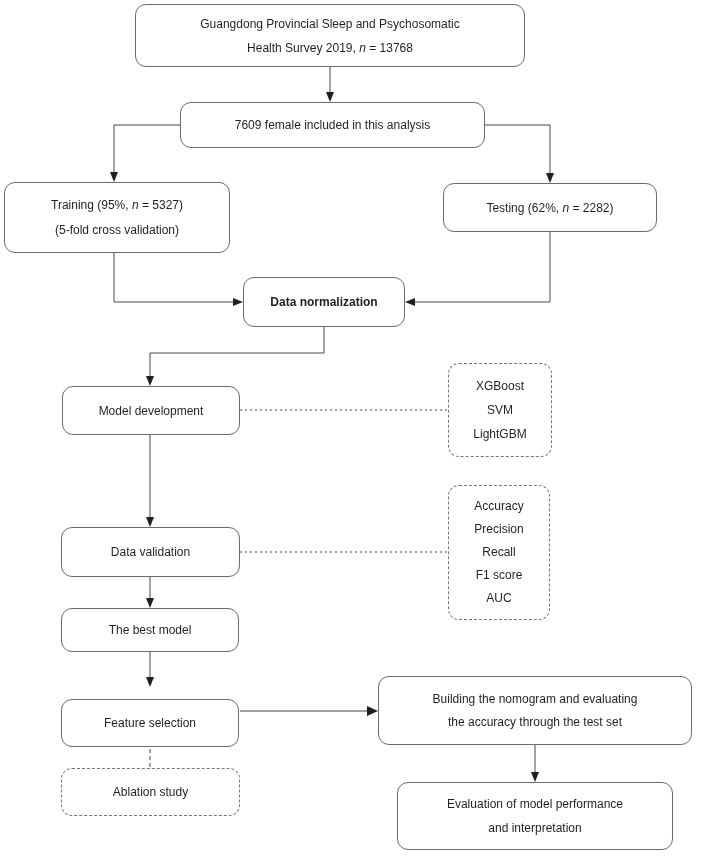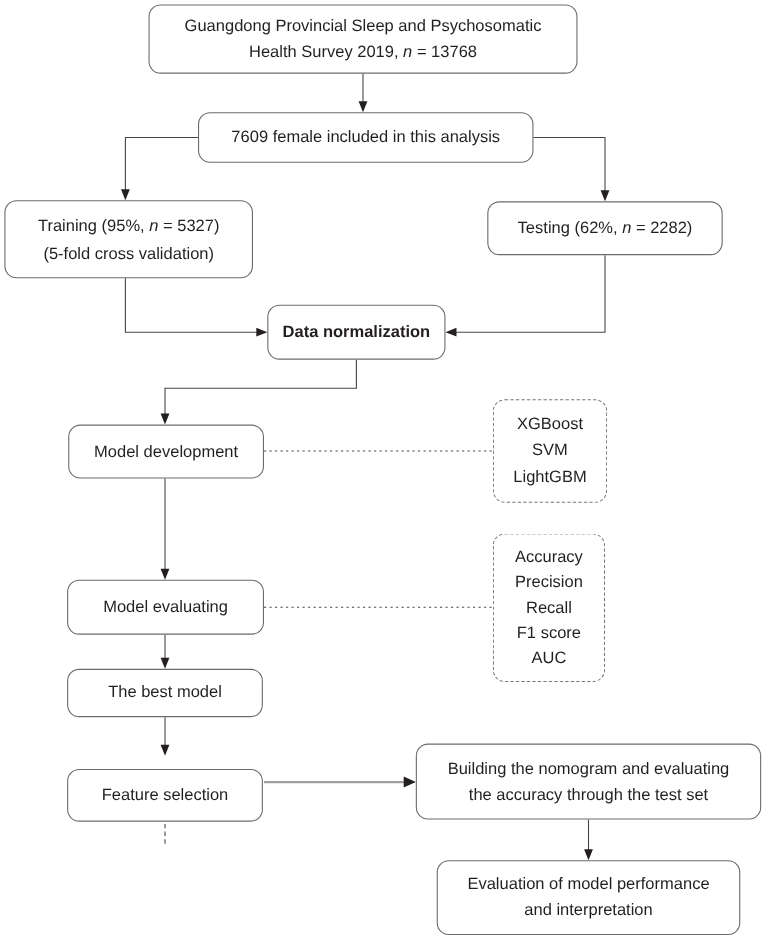--- a/index.html
+++ b/index.html
@@ -16,21 +16,21 @@
     position:absolute;
     box-sizing:border-box;
     background:#ffffff;
     border:1px solid #6e6a6a;
     border-radius:11px;
     display:flex;
     flex-direction:column;
     align-items:center;
     justify-content:center;
     text-align:center;
-    font-size:15px;
+    font-size:12px;
     line-height:24px;
     white-space:nowrap;
   }
   .box.dashed{border:1px dashed #7a7676;}
   .n-it{font-style:italic;}
   .box-survey { left:135px; top:4px;  width:390px; height:63px; }
   .box-included { left:180px; top:102px; width:305px; height:46px; }
   .box-training { left:4px;   top:182px; width:226px; height:71px; line-height:25px;}
   .box-testing { left:443px; top:183px; width:214px; height:49px; }
   .box-normalization { left:243px; top:277px; width:162px; height:50px;font-weight:bold; }
@@ -131,39 +131,42 @@
     <div>Model development</div>
   </div>
 
   <div class="box dashed box-models">
     <div>XGBoost</div>
     <div>SVM</div>
     <div>LightGBM</div>
   </div>
 
   <div class="box box-validation">
-    <div>Model evaluating</div>
+    <div>Data validation</div>
   </div>
 
   <div class="box dashed box-metrics">
     <div>Accuracy</div>
     <div>Precision</div>
     <div>Recall</div>
     <div>F1 score</div>
     <div>AUC</div>
   </div>
 
   <div class="box box-best">
     <div>The best model</div>
   </div>
 
   <div class="box box-feature">
     <div>Feature selection</div>
   </div>
 
+  <div class="box dashed box-ablation">
+    <div>Ablation study</div>
+  </div>
 
   <div class="box box-nomogram">
     <div>Building the nomogram and evaluating</div>
     <div>the accuracy through the test set</div>
   </div>
 
   <div class="box box-evaluation">
     <div>Evaluation of model performance</div>
     <div>and interpretation</div>
   </div>

